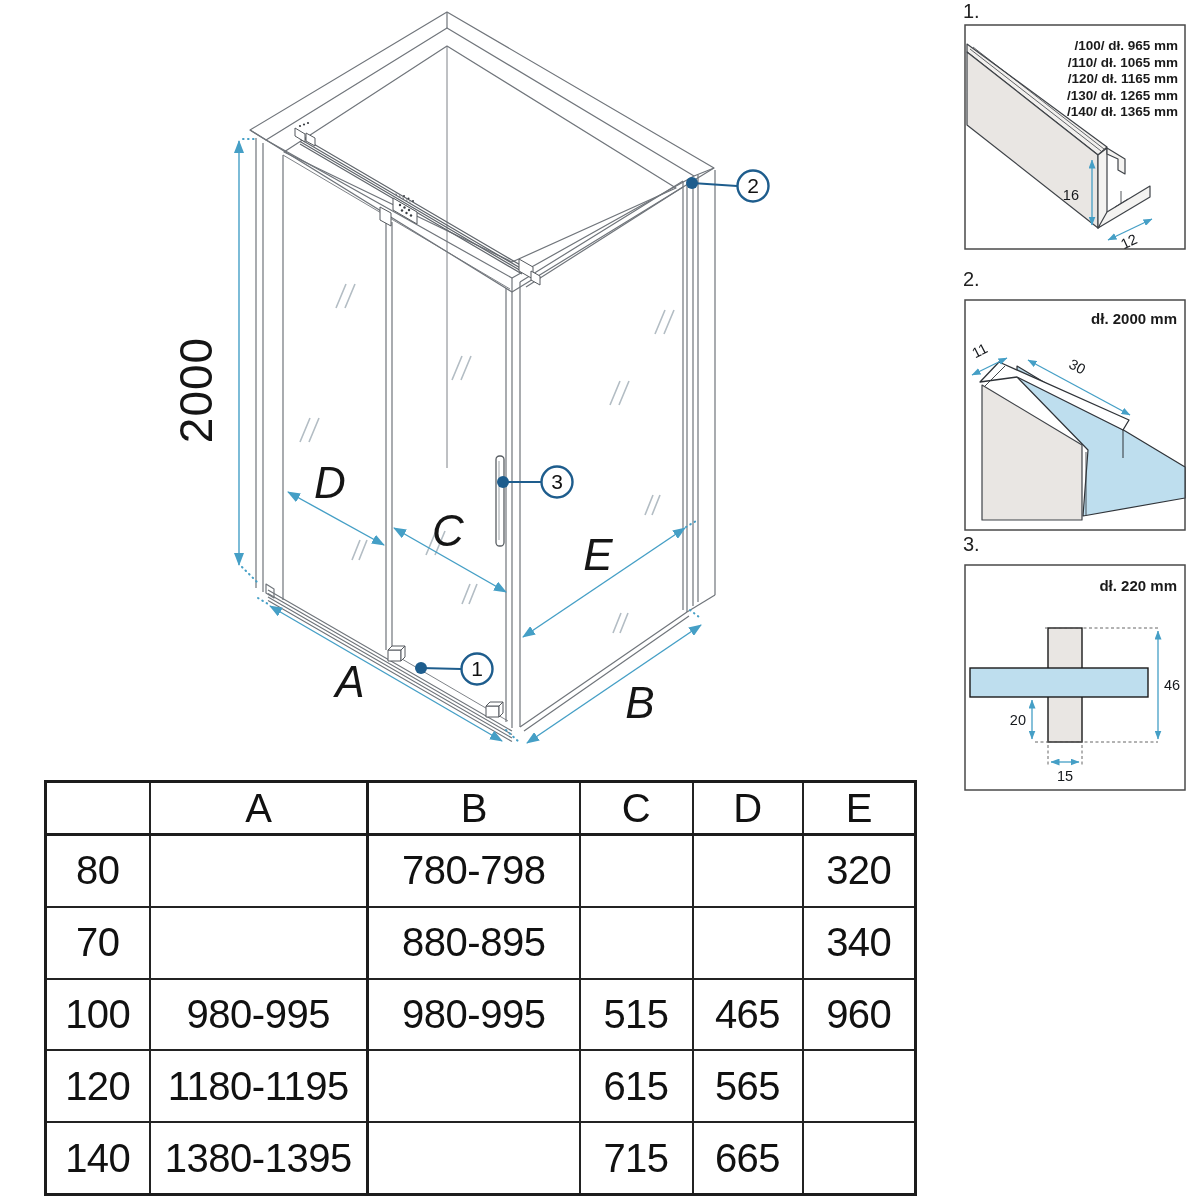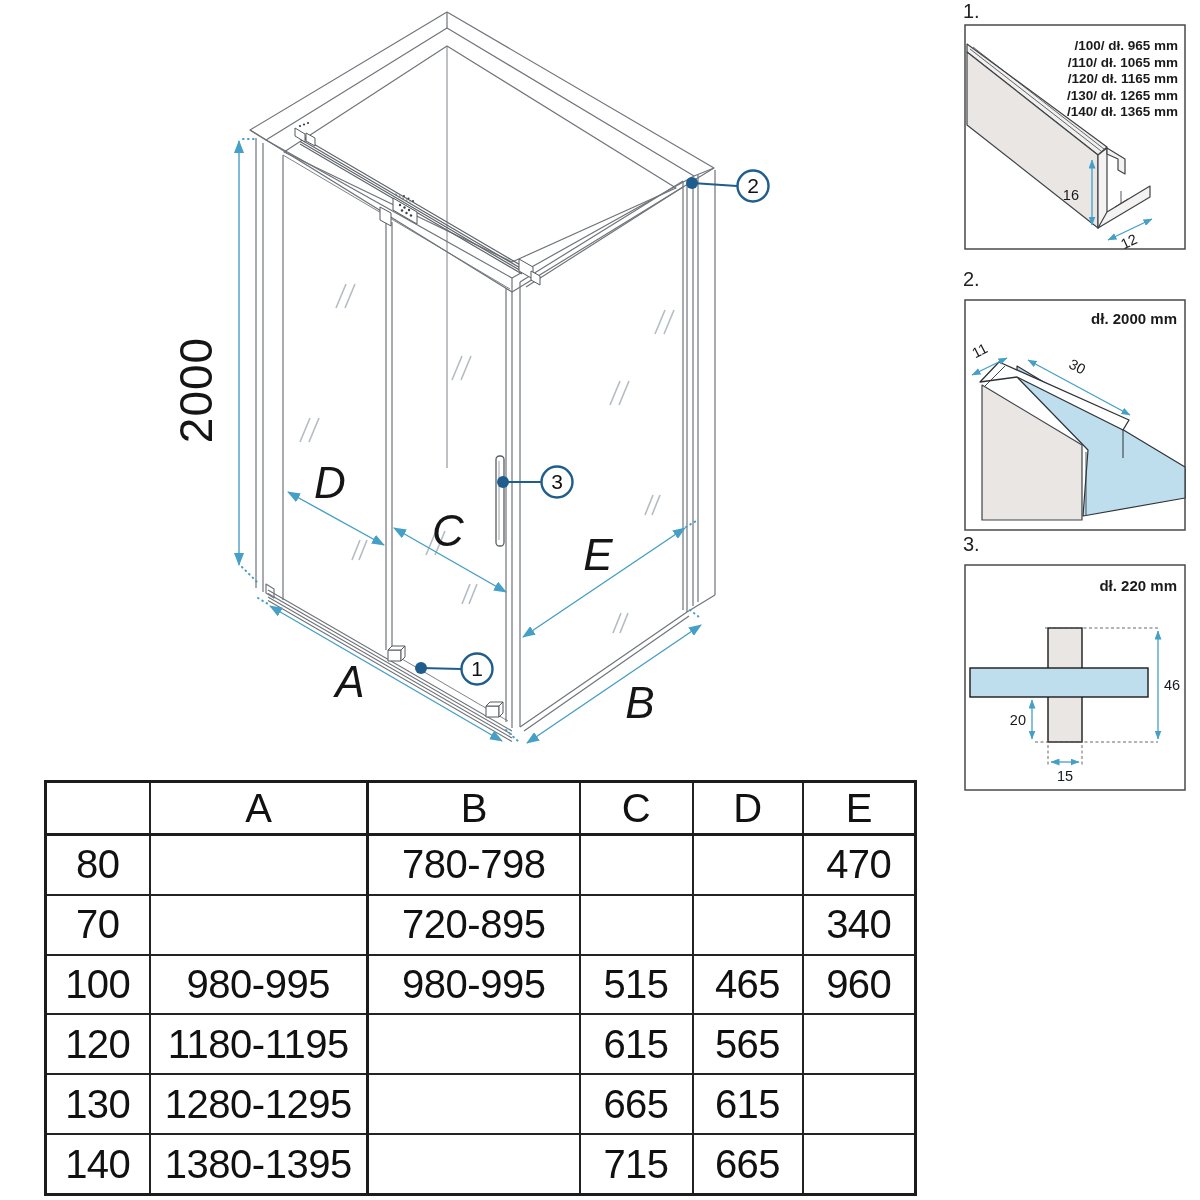--- a/index.html
+++ b/index.html
@@ -264,26 +264,26 @@
         <th>E</th>
       </tr>
     </thead>
     <tbody>
       <tr>
         <td>80</td>
         <td></td>
         <td class="colB">780-798</td>
         <td></td>
         <td></td>
-        <td>470</td>
+        <td>320</td>
       </tr>
       <tr>
         <td>70</td>
         <td></td>
-        <td class="colB">720-895</td>
+        <td class="colB">880-895</td>
         <td></td>
         <td></td>
         <td>340</td>
       </tr>
       <tr>
         <td>100</td>
         <td>980-995</td>
         <td class="colB">980-995</td>
         <td>515</td>
         <td>465</td>
@@ -291,28 +291,20 @@
       </tr>
       <tr>
         <td>120</td>
         <td>1180-1195</td>
         <td class="colB"></td>
         <td>615</td>
         <td>565</td>
         <td></td>
       </tr>
       <tr>
-        <td>130</td>
-        <td>1280-1295</td>
-        <td class="colB"></td>
-        <td>665</td>
-        <td>615</td>
-        <td></td>
-      </tr>
-      <tr>
         <td>140</td>
         <td>1380-1395</td>
         <td class="colB"></td>
         <td>715</td>
         <td>665</td>
         <td></td>
       </tr>
     </tbody>
   </table>
 

